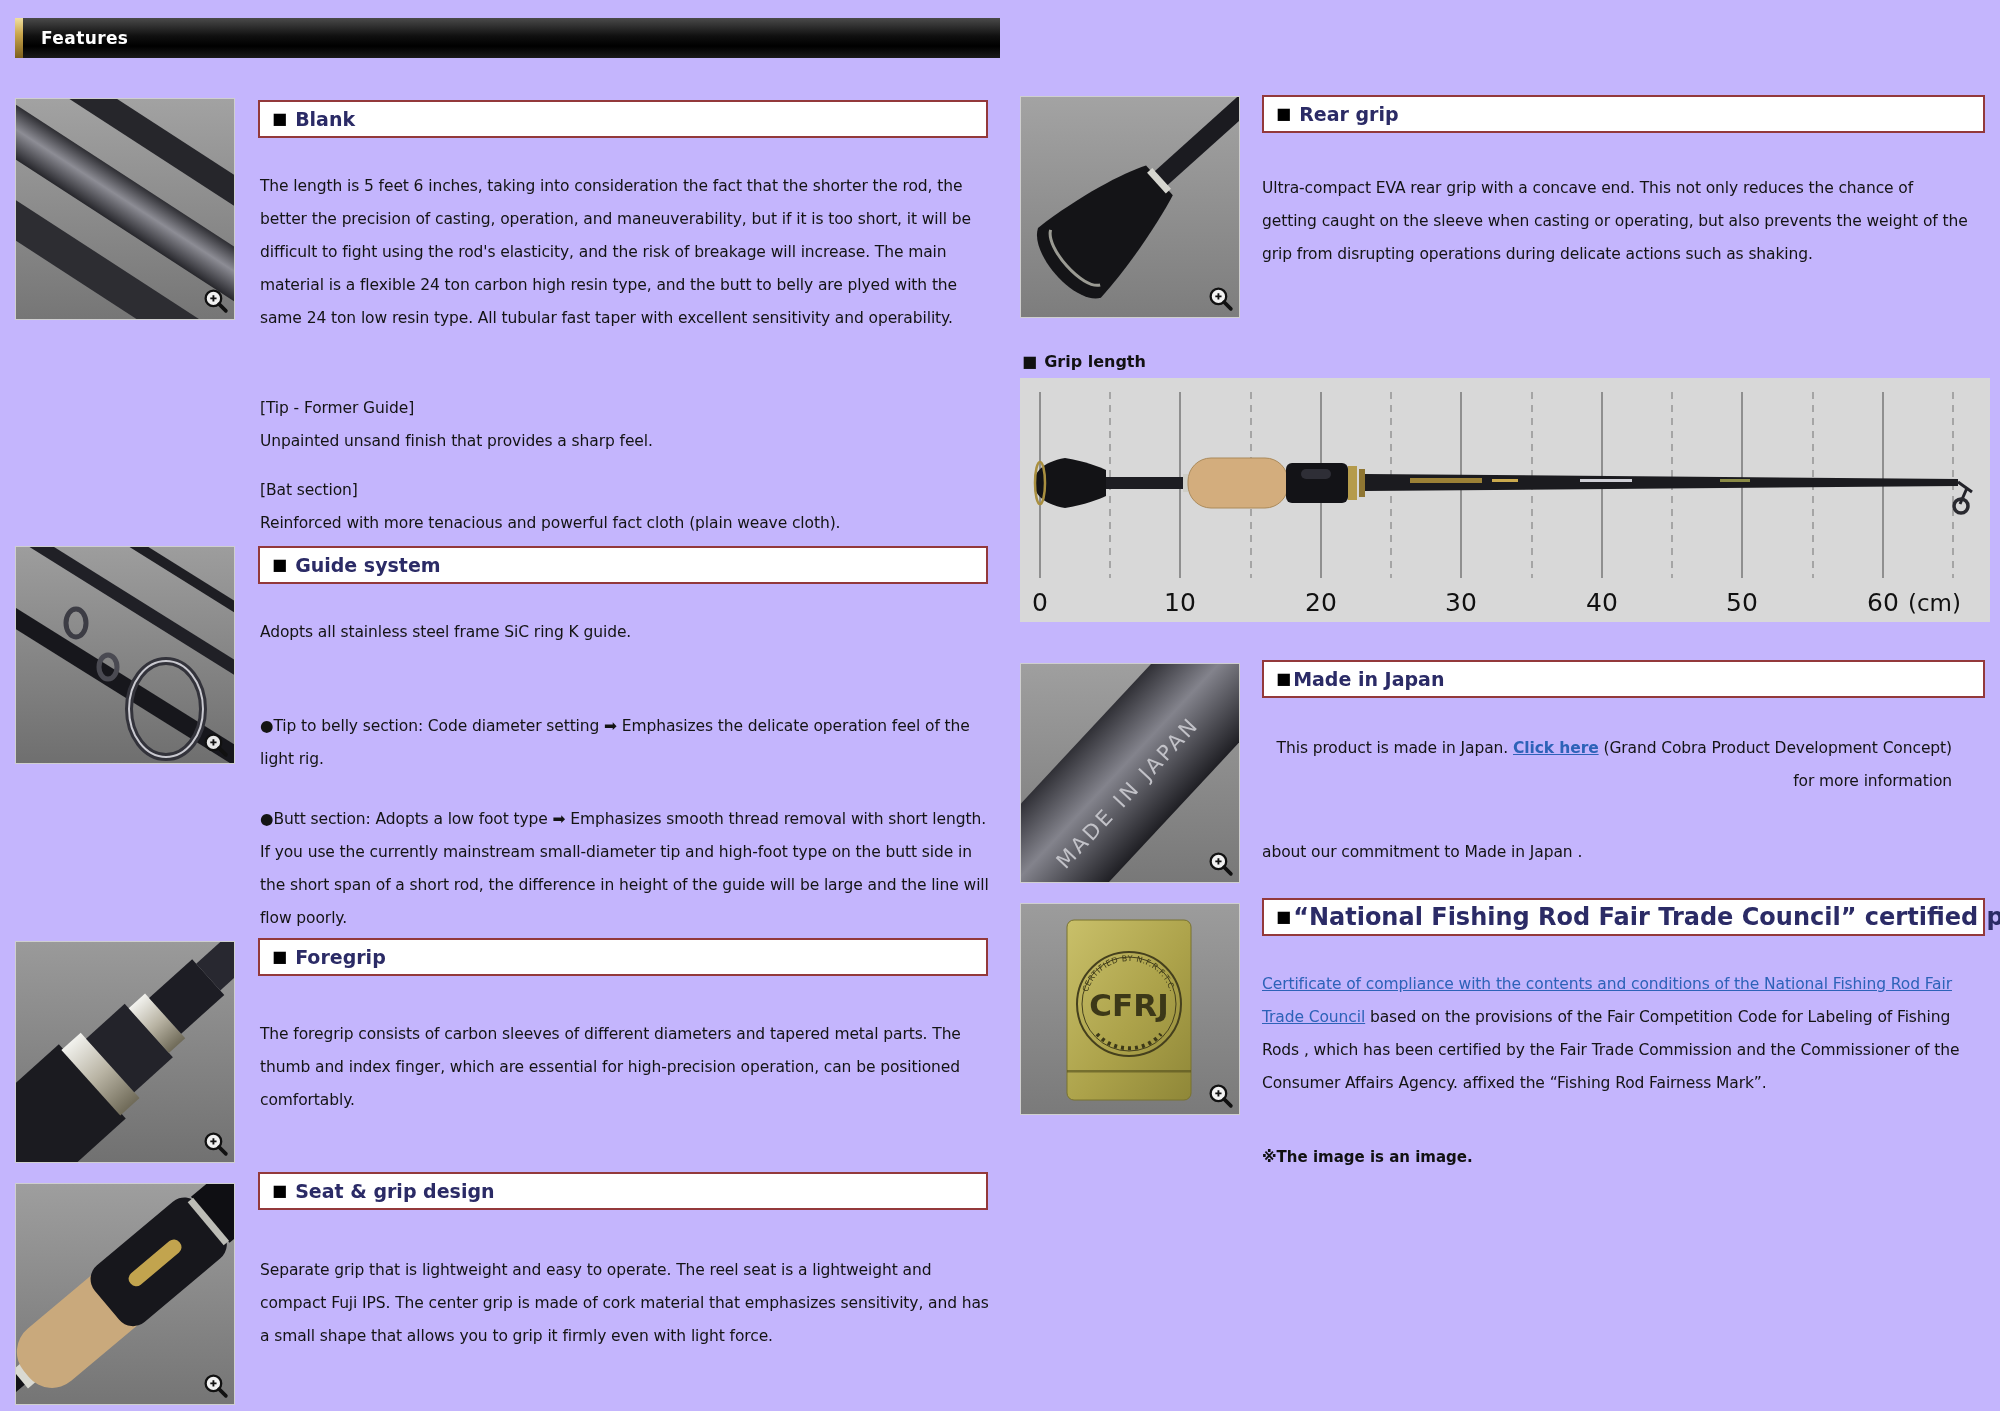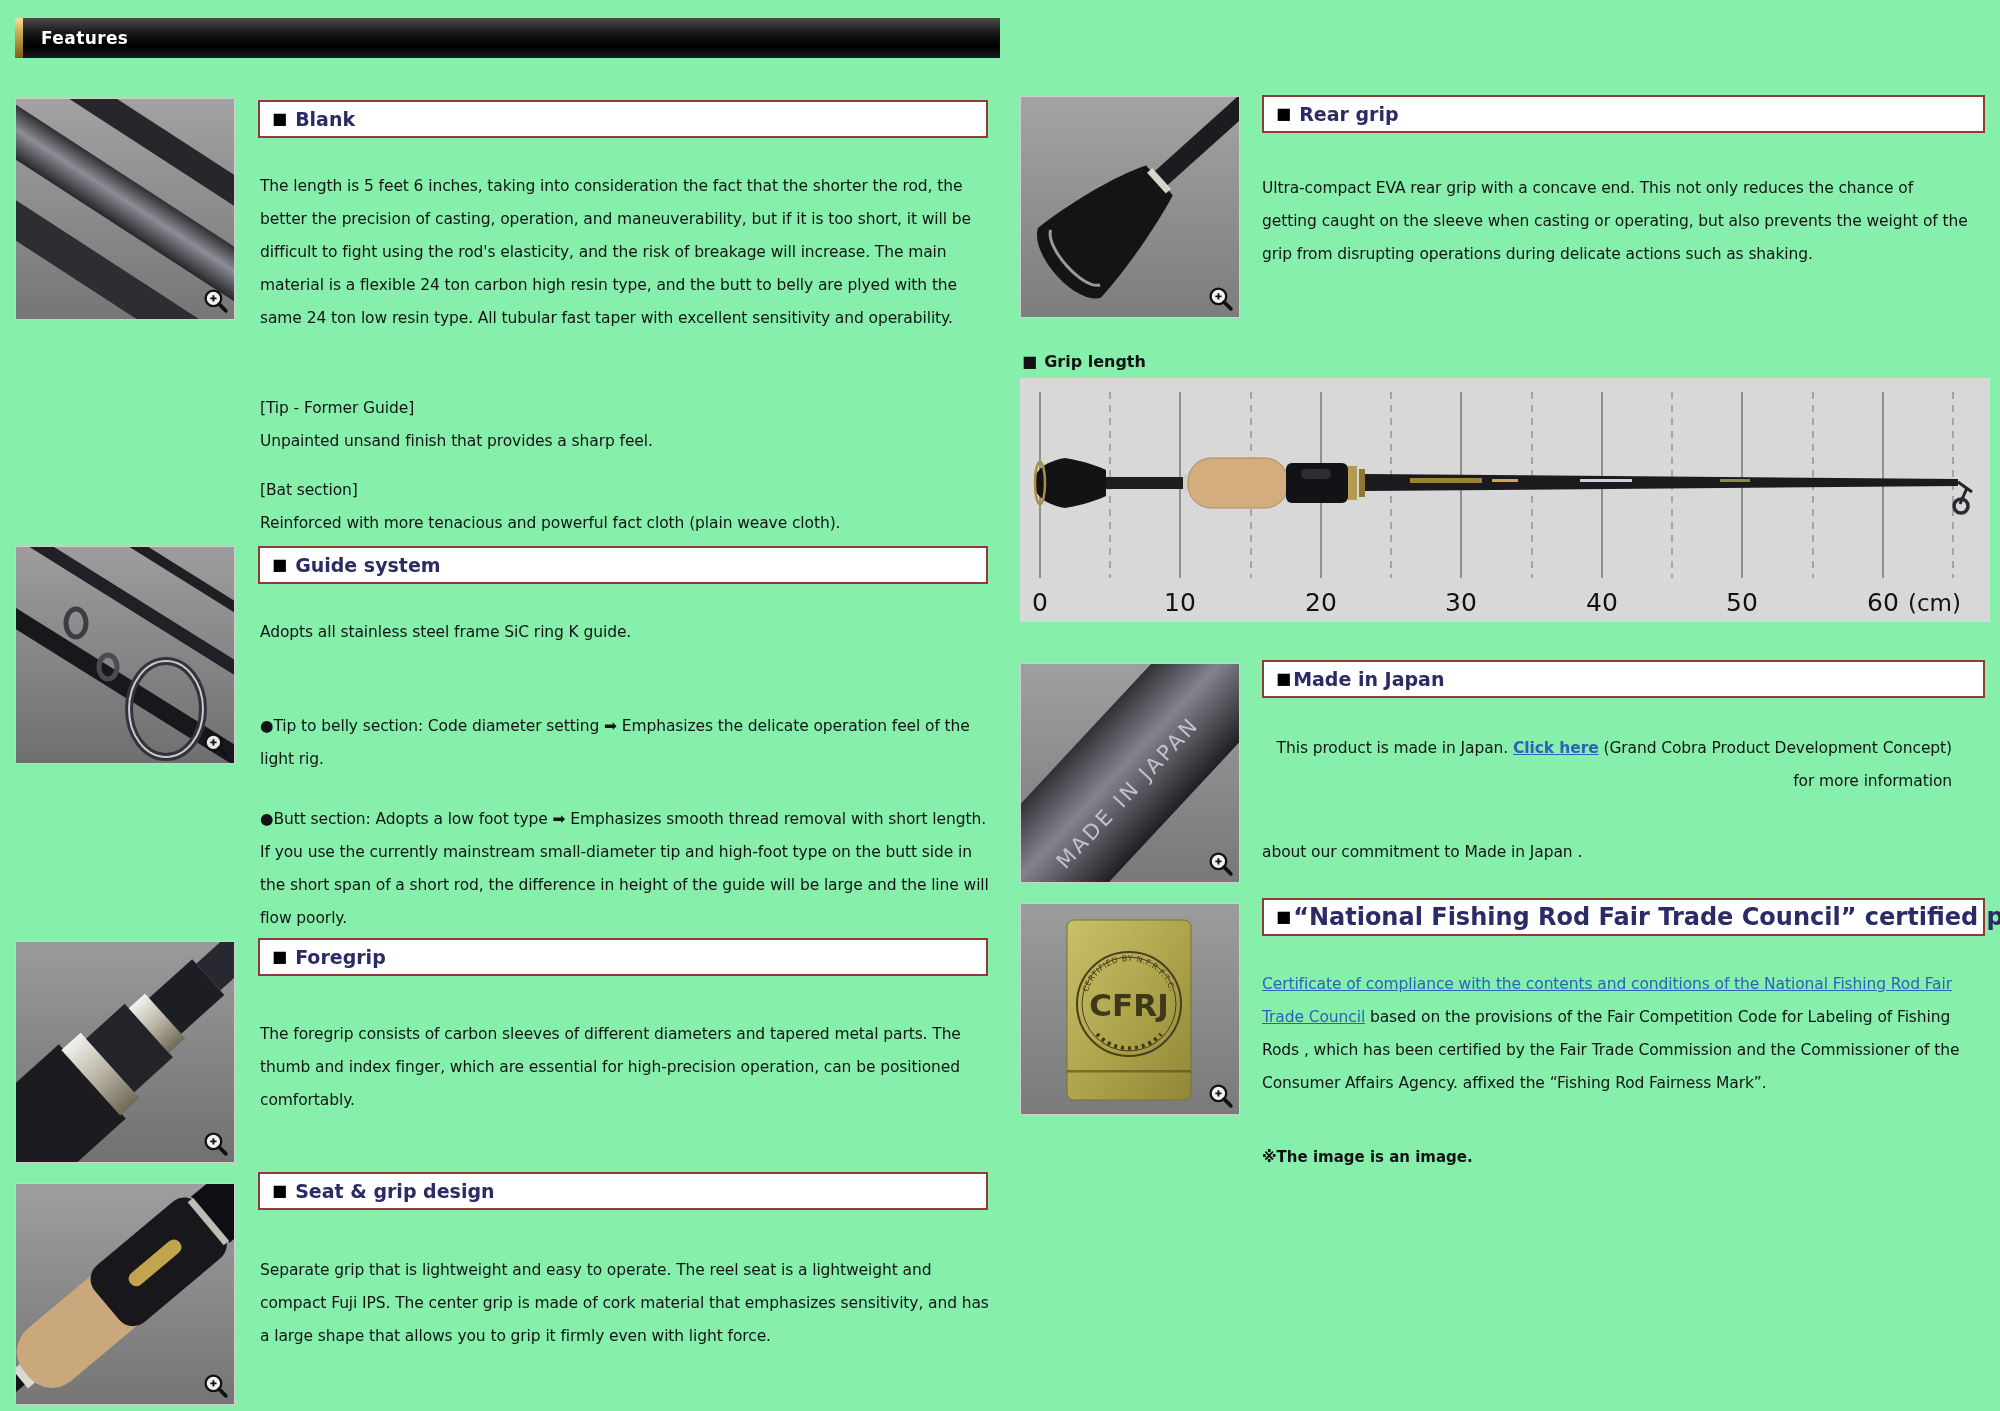--- a/index.html
+++ b/index.html
@@ -1,16 +1,16 @@
 <!DOCTYPE html>
 <html><head>
 <meta charset="utf-8">
 <style>
   html,body{margin:0;padding:0;background:#ffffff;}
-  .page{position:relative;width:2000px;height:1411px;background:#86efac;
+  .page{position:relative;width:2000px;height:1411px;background:#c4b5fd;
         font-family:"DejaVu Sans",sans-serif;color:#151515;overflow:hidden;}
 
   
   .features-bar{position:absolute;left:15px;top:18px;width:985px;height:40px;
     background:linear-gradient(#4a4a4a 0%,#101010 45%,#000 70%,#1a1a1a 100%);
     display:flex;align-items:center;}
   .features-bar .gold-edge{position:absolute;left:0;top:0;width:8px;height:100%;
     background:linear-gradient(#f0e0a0,#caa64c 40%,#7d5f1d);}
   .features-bar .ftitle{margin-left:26px;color:#ffffff;font-weight:bold;font-size:17px;letter-spacing:.4px;}
 
@@ -179,21 +179,21 @@
       <circle cx="11" cy="11" r="7.5" fill="#fff" fill-opacity="0.9" stroke="#111" stroke-width="2.2"></circle>
       <path d="M11 8 v6 M8 11 h6" stroke="#111" stroke-width="1.8"></path>
       <path d="M16.5 16.5 L23 23" stroke="#111" stroke-width="3.5" stroke-linecap="round"></path>
     </svg>
   </div>
 
   <div class="hdr" style="left:258px;top:1172px;width:730px;">
     <span class="sq">■</span>
     <span class="t">Seat &amp; grip design</span>
   </div>
-  <div class="txt ltxt" style="top:1230px;">Separate grip that is lightweight and easy to operate. The reel seat is a lightweight and compact Fuji IPS. The center grip is made of cork material that emphasizes sensitivity, and has a large shape that allows you to grip it firmly even with light force.</div>
+  <div class="txt ltxt" style="top:1230px;">Separate grip that is lightweight and easy to operate. The reel seat is a lightweight and compact Fuji IPS. The center grip is made of cork material that emphasizes sensitivity, and has a small shape that allows you to grip it firmly even with light force.</div>
 
   <div class="imgf" style="left:1020px;top:96px;width:220px;height:222px;">
     <svg class="scene" width="218" height="220" viewBox="0 0 218 220">
       <defs>
         <linearGradient id="bg5" x1="0" y1="0" x2="0" y2="1">
             <stop offset="0" stop-color="#a3a3a3"></stop>
             <stop offset="1" stop-color="#7d7d7d"></stop>
           </linearGradient>
       </defs>
       <rect width="218" height="220" fill="url(#bg5)"></rect>

